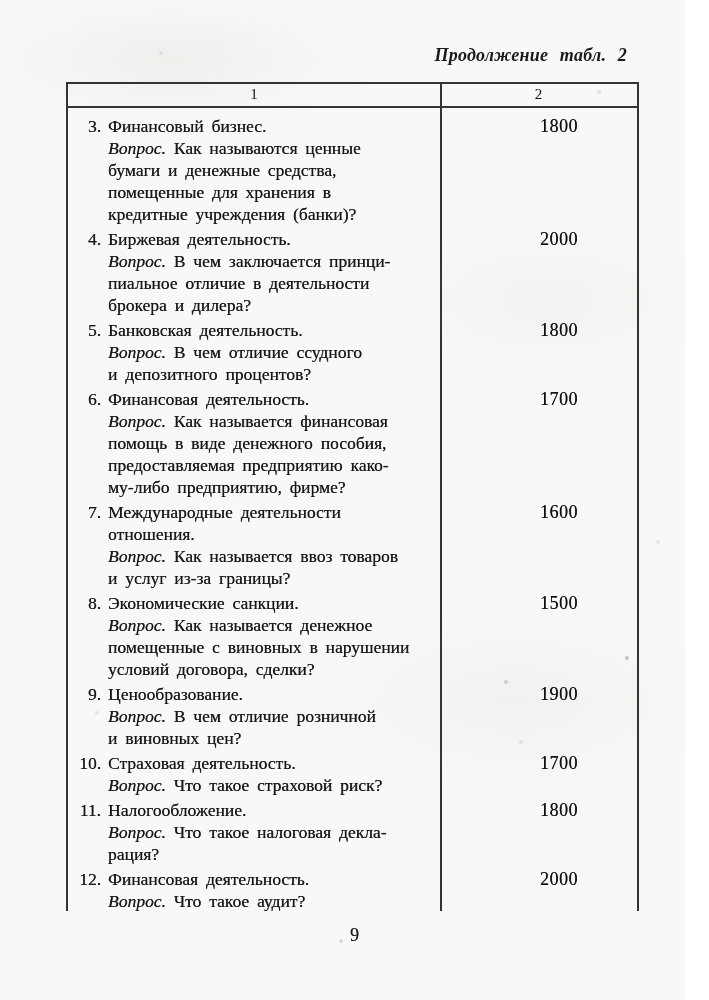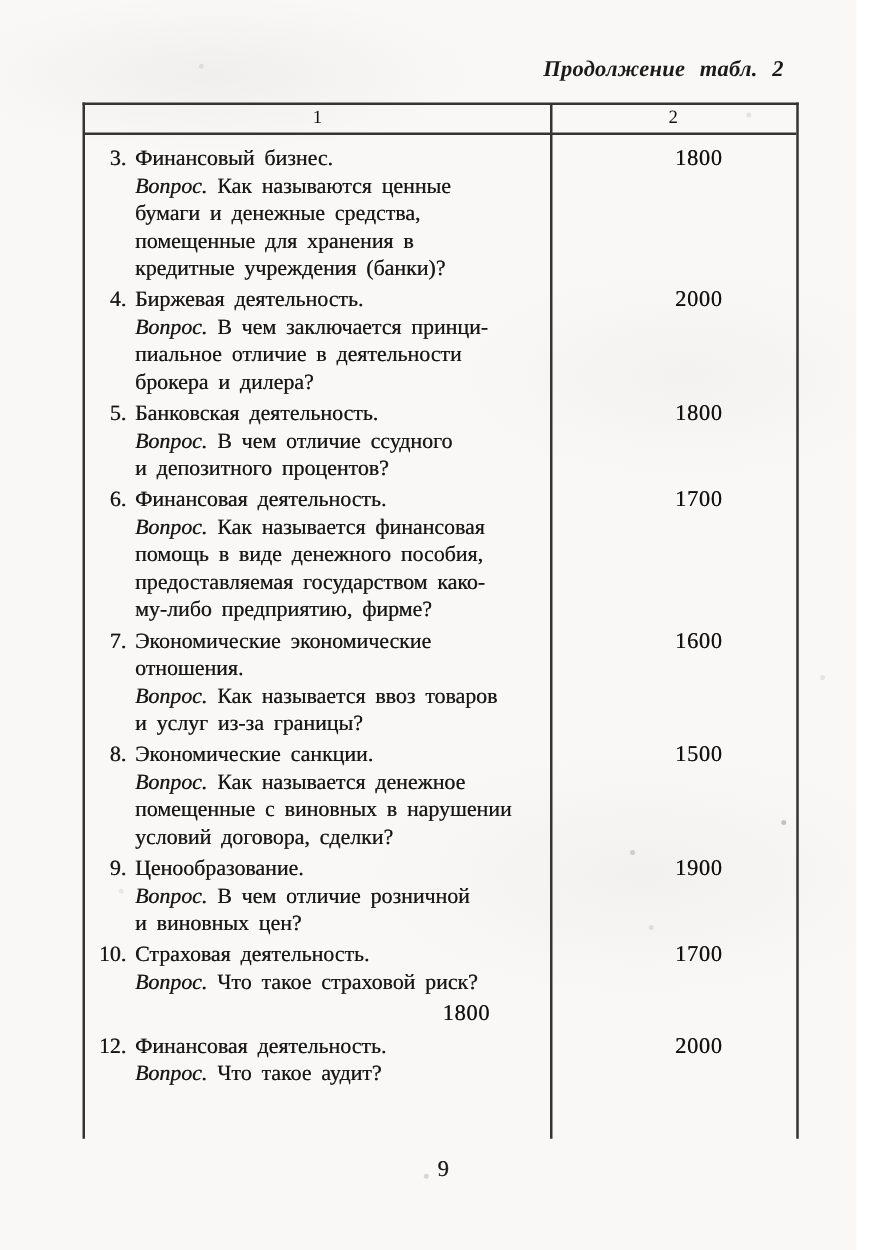--- a/index.html
+++ b/index.html
@@ -128,33 +128,33 @@
             <div class="value">1800</div>
           </div>
         </div>
         <div class="row">
           <div class="cell-left">
             <div class="num">6.</div>
             <div class="textcol">
               <div class="line">Финансовая деятельность.</div>
               <div class="line"><i>Вопрос.</i> Как называется финансовая</div>
               <div class="line">помощь в виде денежного пособия,</div>
-              <div class="line">предоставляемая государством како-</div>
+              <div class="line">предоставляемая предприятию како-</div>
               <div class="line">му-либо предприятию, фирме?</div>
             </div>
           </div>
           <div class="cell-right">
             <div class="value">1700</div>
           </div>
         </div>
         <div class="row">
           <div class="cell-left">
             <div class="num">7.</div>
             <div class="textcol">
-              <div class="line">Экономические экономические</div>
+              <div class="line">Международные деятельности</div>
               <div class="line">отношения.</div>
               <div class="line"><i>Вопрос.</i> Как называется ввоз товаров</div>
               <div class="line">и услуг из-за границы?</div>
             </div>
           </div>
           <div class="cell-right">
             <div class="value">1600</div>
           </div>
         </div>
         <div class="row">
@@ -190,20 +190,28 @@
             <div class="textcol">
               <div class="line">Страховая деятельность.</div>
               <div class="line"><i>Вопрос.</i> Что такое страховой риск?</div>
             </div>
           </div>
           <div class="cell-right">
             <div class="value">1700</div>
           </div>
         </div>
         <div class="row">
+          <div class="cell-left">
+            <div class="num">11.</div>
+            <div class="textcol">
+              <div class="line">Налогообложение.</div>
+              <div class="line"><i>Вопрос.</i> Что такое налоговая декла-</div>
+              <div class="line">рация?</div>
+            </div>
+          </div>
           <div class="cell-right">
             <div class="value">1800</div>
           </div>
         </div>
         <div class="row">
           <div class="cell-left">
             <div class="num">12.</div>
             <div class="textcol">
               <div class="line">Финансовая деятельность.</div>
               <div class="line"><i>Вопрос.</i> Что такое аудит?</div>

